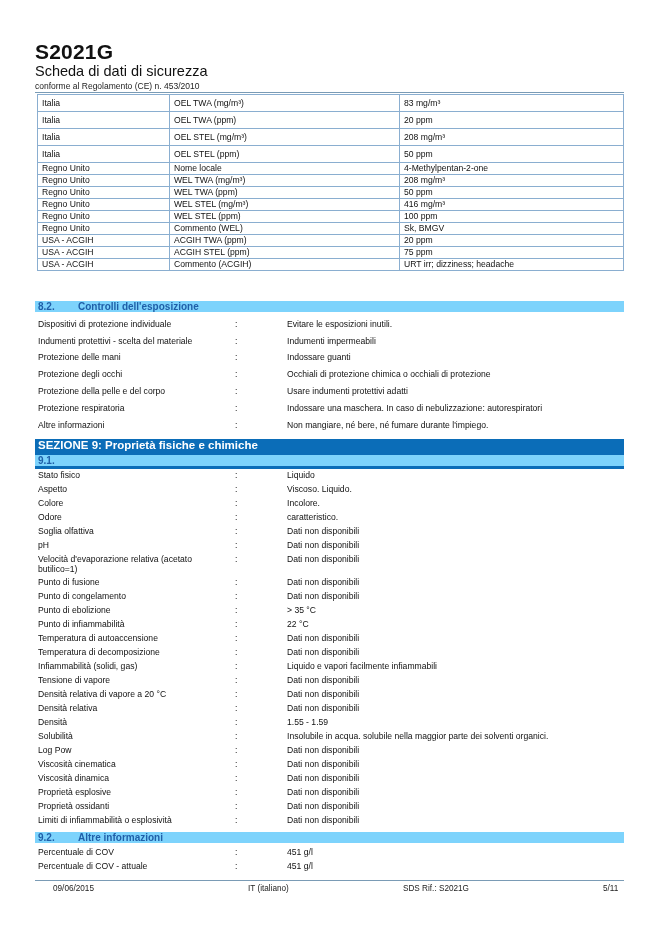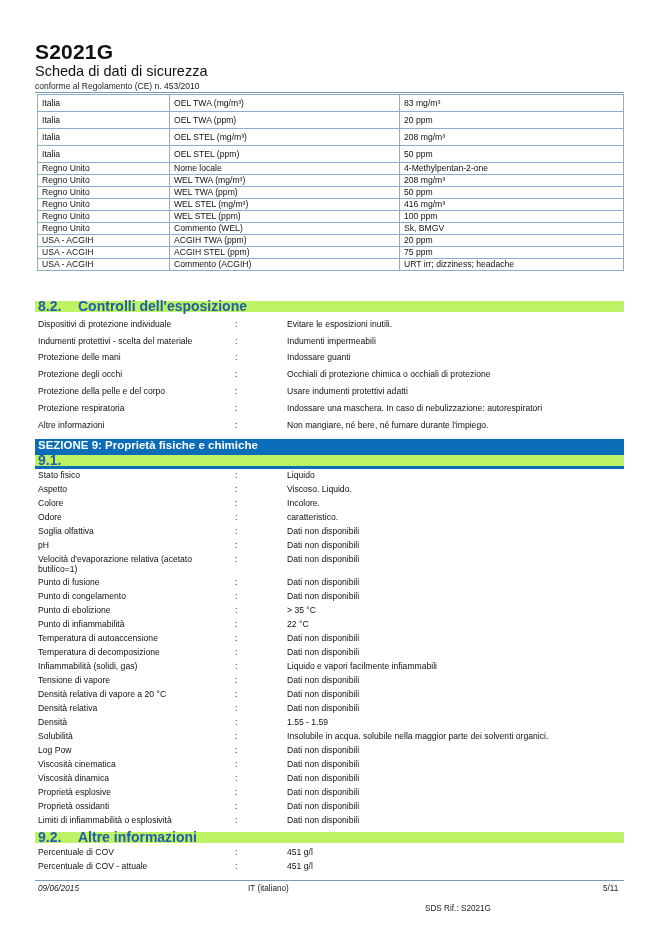--- a/index.html
+++ b/index.html
@@ -11,22 +11,22 @@
   .reg { position: absolute; left: 0; top: 81px; font-size: 8.5px; color: #222; }
   .header-rule { position: absolute; left: 0; top: 92px; width: 589px; height: 1px; background: #7a9bb5; }
 
   .oel-table { position: absolute; left: 2px; top: 94px; width: 587px; border-collapse: collapse;
                font-size: 8.6px; }
   .oel-table td { border: 1px solid #8aaed0; padding: 0 0 0 4px; height: 11px; line-height: 11px; }
   .oel-table tr.tall td { height: 16px; }
   .oel-table .th-cell { background: #c6d9f1; font-weight: bold; font-size: 8.8px; height: 11px; }
   .c1 { width: 127px; } .c2 { width: 225px; }
 
-  .subsec { position: absolute; left: 0; width: 589px; height: 11px; background: #bef264;
-            color: #1f5fa8; font-weight: bold; font-size: 14px; line-height: 11px; }
+  .subsec { position: absolute; left: 0; width: 589px; height: 11px; background: #7dd3fc;
+            color: #1f5fa8; font-weight: bold; font-size: 10px; line-height: 11px; }
   .subsec .num { position: absolute; left: 3px; }
   .subsec .txt { position: absolute; left: 43px; }
 
   .section { position: absolute; left: 0; width: 589px; height: 30px; background: #0b6db8;
              color: #fff; font-weight: bold; font-size: 11.5px; line-height: 13px; }
   .section span { padding-left: 3px; }
 
   .row { position: absolute; left: 3px; width: 586px; font-size: 8.6px; line-height: 10px; }
   .row .lbl { position: absolute; left: 0; width: 190px; }
   .row .sep { position: absolute; left: 197px; }
@@ -296,17 +296,17 @@
       <span class="sep">:</span>
       <span class="val">451 g/l</span>
     </div>
   <div class="row" style="top:861px;">
       <span class="lbl">Percentuale di COV - attuale</span>
       <span class="sep">:</span>
       <span class="val">451 g/l</span>
     </div>
 
   <div class="footer-rule"></div>
-  <div class="footer" style="left:3px;font-style:italic;">09/06/2015</div>
+  <div class="footer" style="left:18px;">09/06/2015</div>
   <div class="footer" style="left:213px;">IT (italiano)</div>
-  <div class="footer" style="left:390px;margin-top:20px;">SDS Rif.: S2021G</div>
+  <div class="footer" style="left:368px;">SDS Rif.: S2021G</div>
   <div class="footer" style="left:568px;">5/11</div>
 </div>
 
 </body></html>

